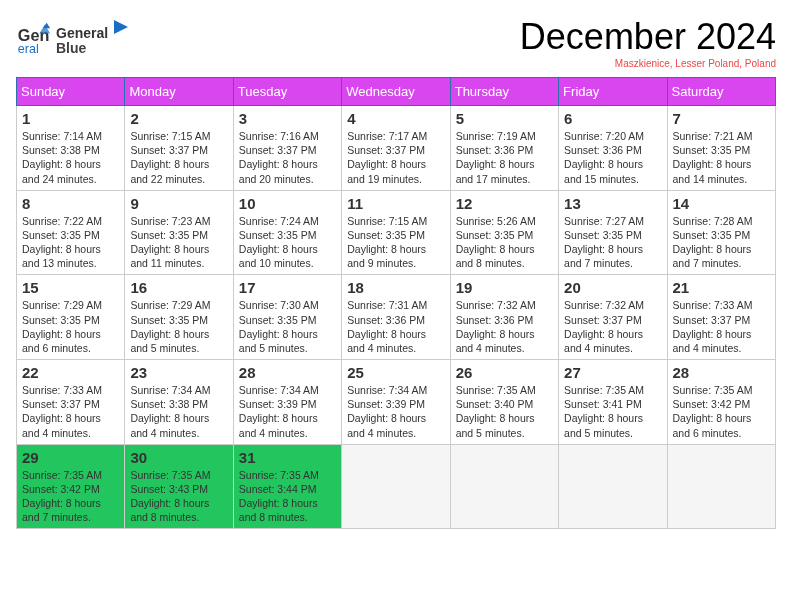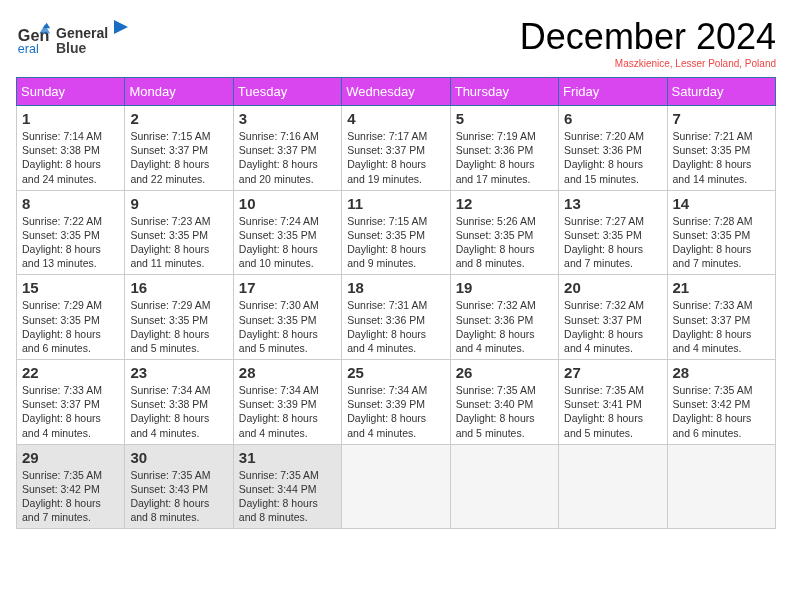--- a/index.html
+++ b/index.html
@@ -70,21 +70,21 @@
       display: block;
       margin-bottom: 2px;
     }
     .day-info {
       font-size: 10.5px;
       color: #333;
       line-height: 1.35;
     }
     td.empty { background: #f5f5f5; }
     .last-row td { background: #f5f5f5; }
-    .last-row td.has-data { background: #e5e5e5; }
+    .last-row td.has-data { background: #22c55e; }
   </style>
 </head>
 <body>
 
 <div class="header">
   <div class="logo">
     <svg class="logo-icon" viewBox="0 0 40 40">
       <text x="2" y="22" font-size="18" font-weight="bold" fill="#333">Gen</text>
       <text x="2" y="36" font-size="14" fill="#1a6fc4">eral</text>
       <polygon points="30,8 38,8 34,2" fill="#1a6fc4"></polygon>

